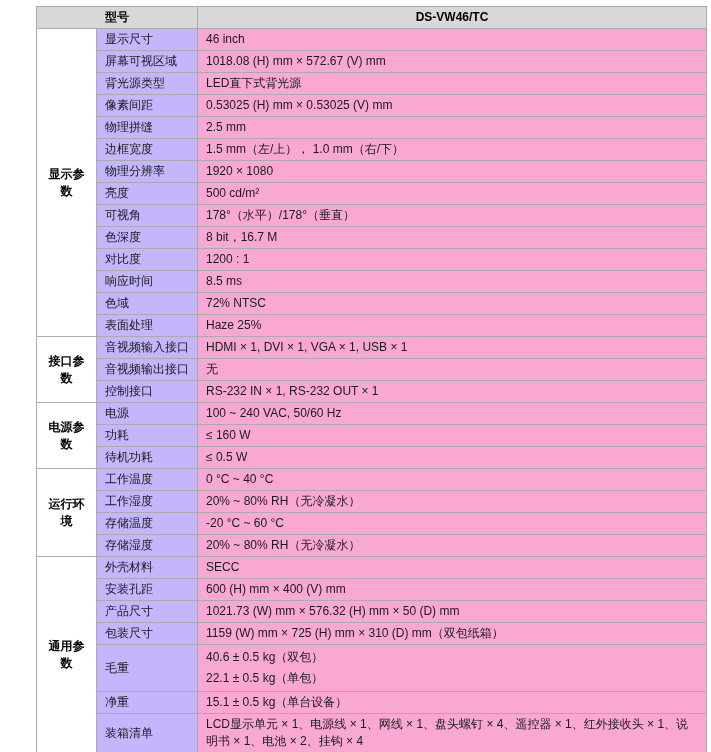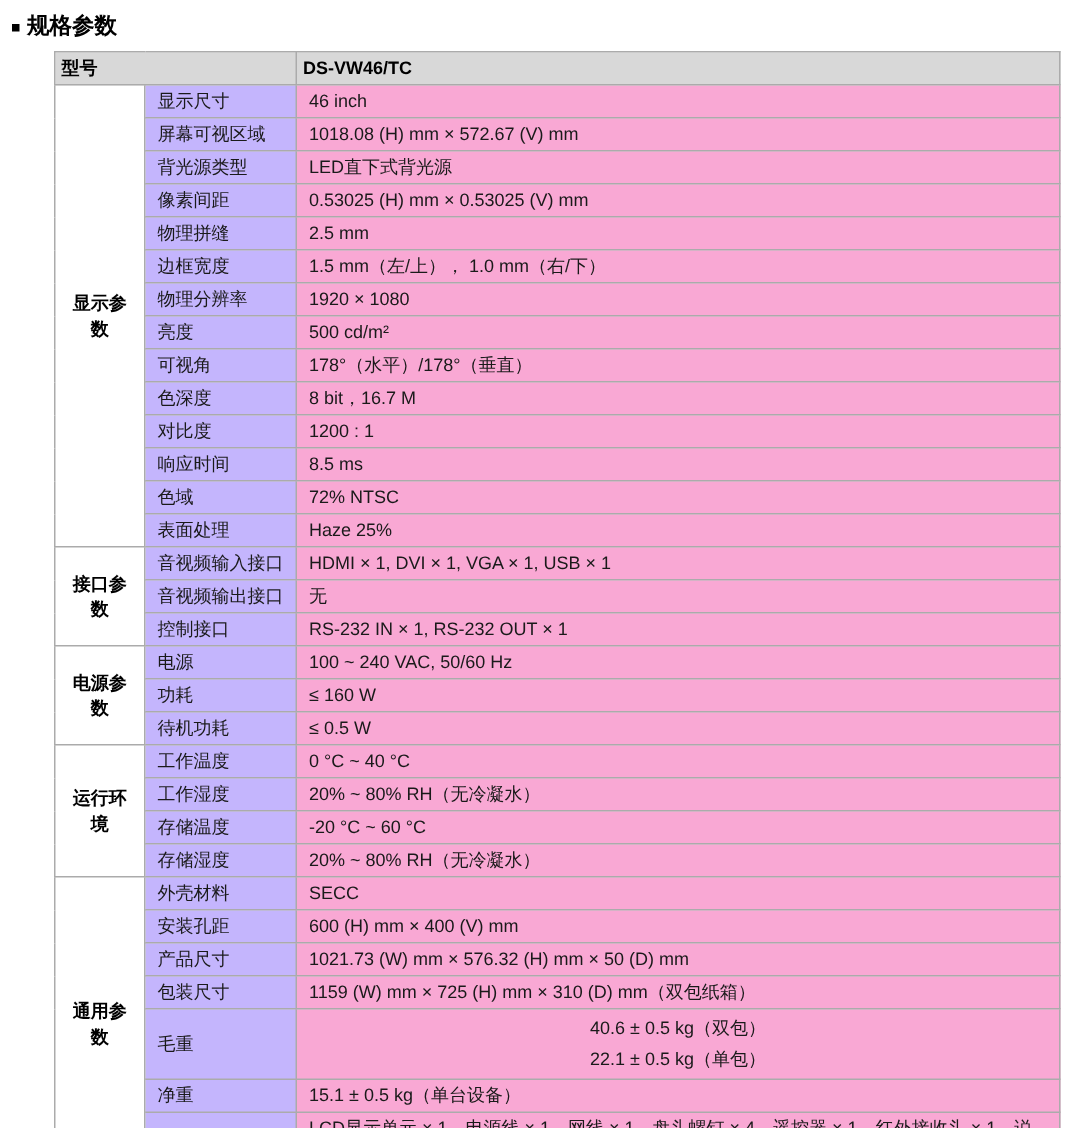--- a/index.html
+++ b/index.html
@@ -43,44 +43,40 @@
     border: 1px solid var(--border, #ababab);
     font-size: 12px;
     line-height: 17px;
     padding: 2px 8px;
     vertical-align: middle;
     word-break: break-all;
   }
   table.spec thead th {
     background: var(--header-bg, #d8d8d8);
     font-weight: bold;
-    text-align: left;
+    text-align: center;
     color: #000;
     padding: 2px 4px;
     height: 17px;
   }
   td.group-cell, th.group-cell {
     font-weight: bold;
     text-align: center;
     color: #000;
     background: #ffffff;
     padding: 2px 4px;
   }
   td.label-cell { background: #c4b5fd; }
   td.value-cell { background: #f9a8d4; }
-  td.value-cell div { line-height: 17px; padding: 2px 0; text-align: center; }
+  td.value-cell div { line-height: 17px; padding: 2px 0; }
 </style>
 </head>
 <body>
 
 <div class="page">
-  <div class="doc-title">
-    <span class="title-bullet"></span>
-    <span>规格参数</span>
-  </div>
 
   <table class="spec">
     <colgroup>
       <col class="c-group">
       <col class="c-label">
       <col class="c-value">
     </colgroup>
     <thead>
       <tr>
         <th colspan="2">型号</th>

